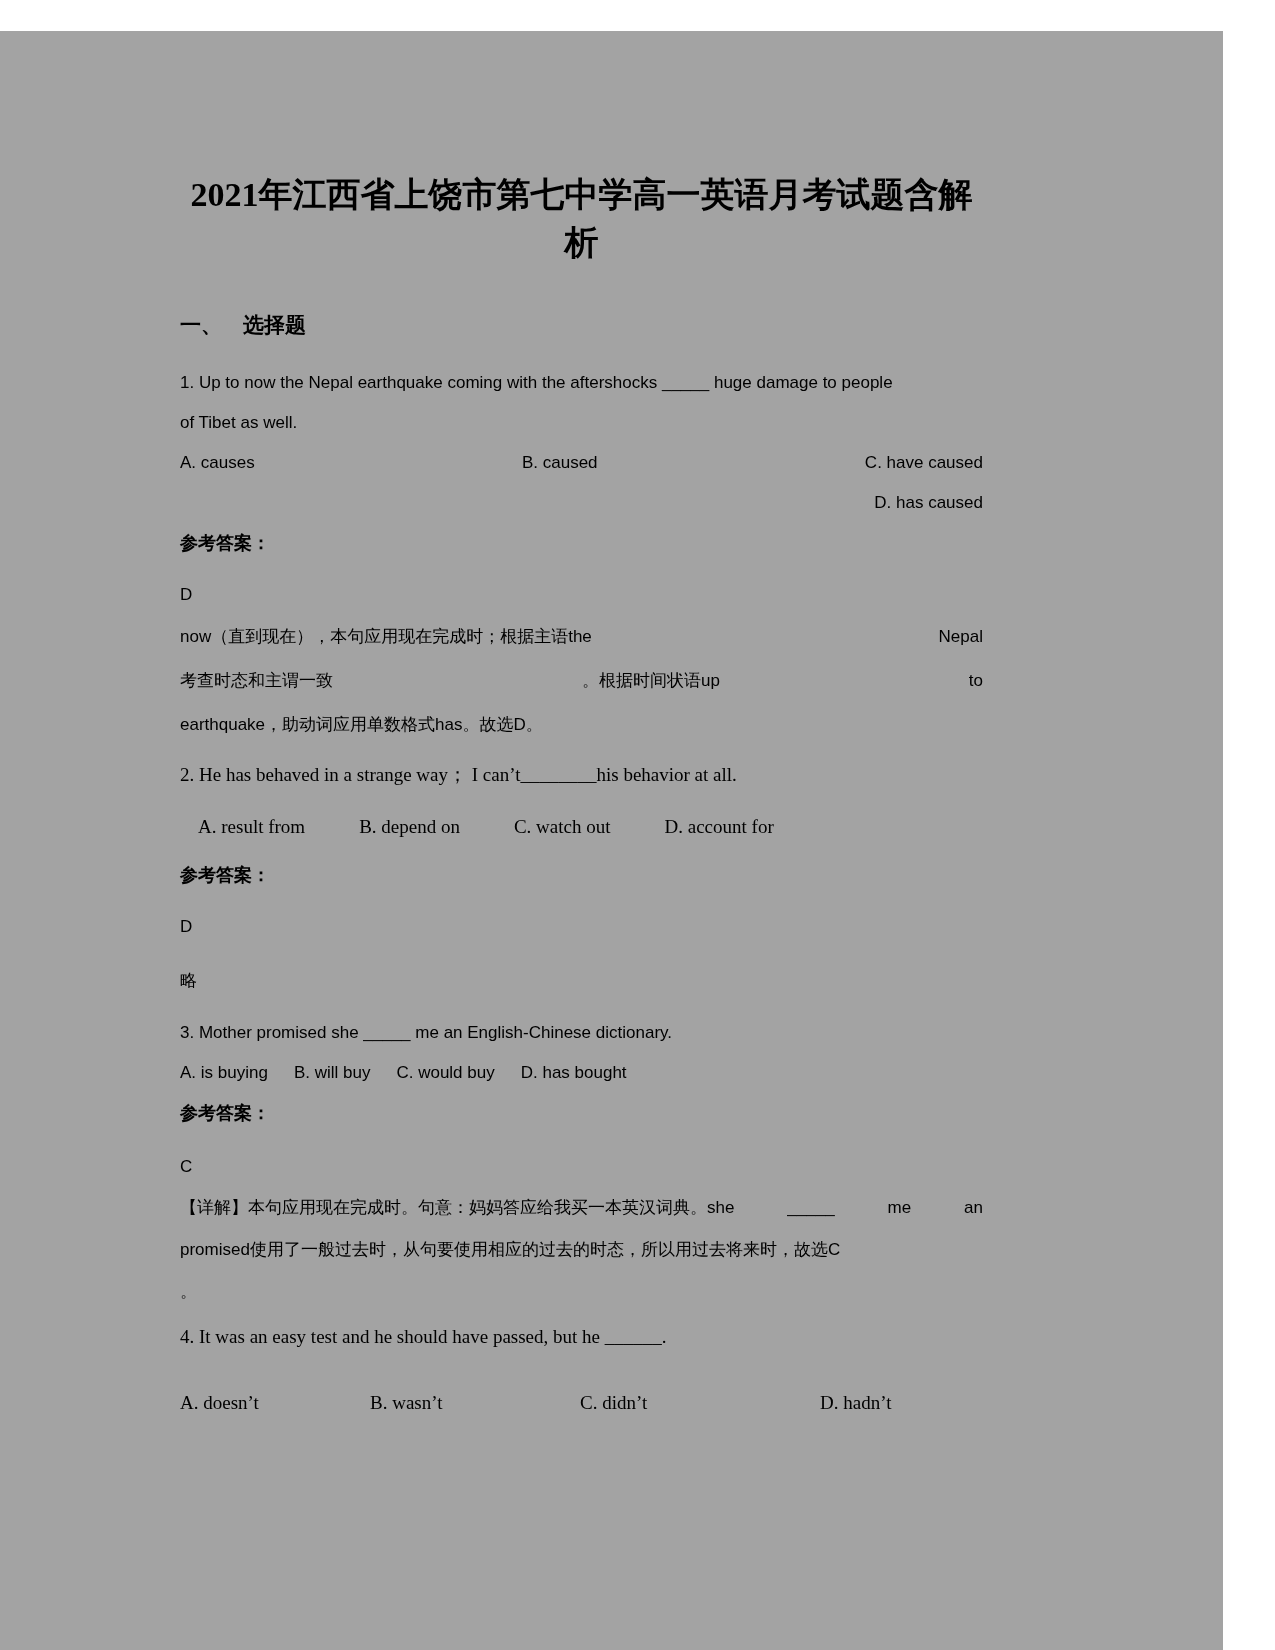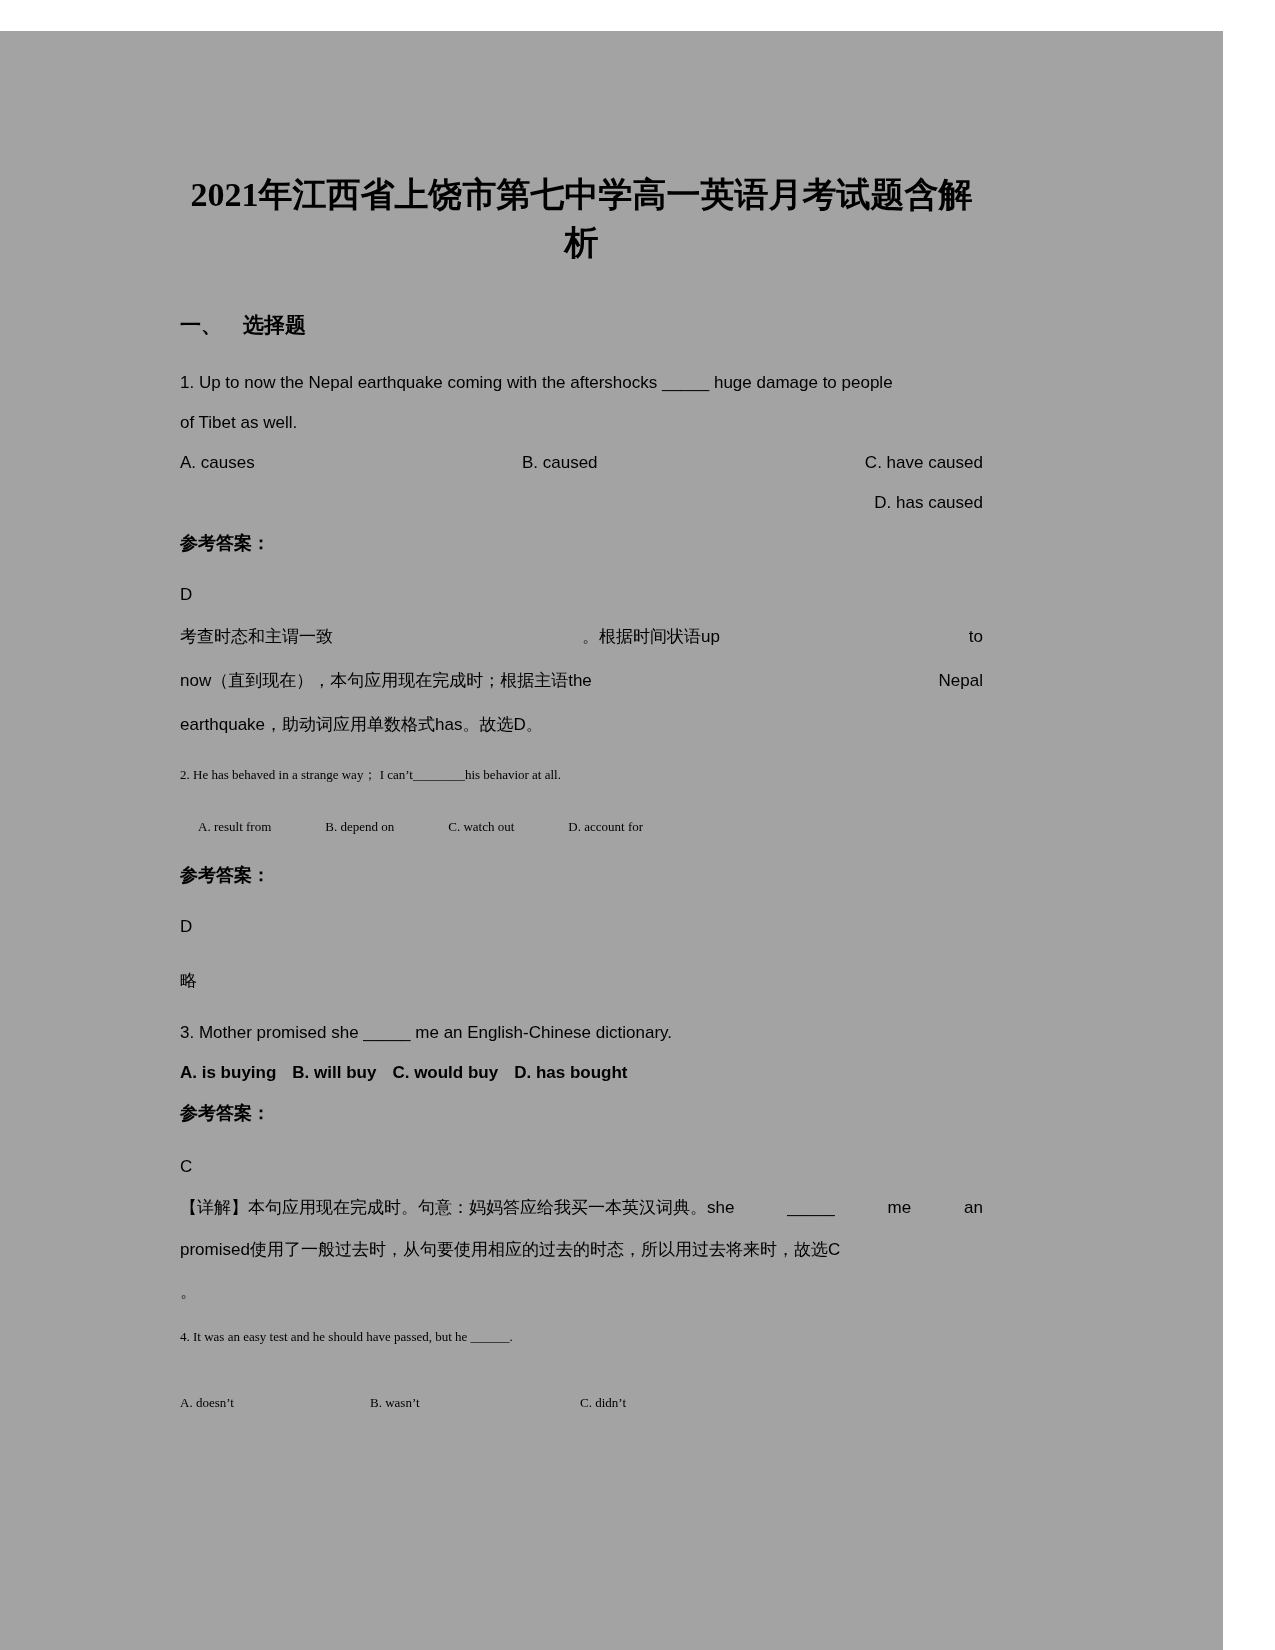--- a/index.html
+++ b/index.html
@@ -27,21 +27,21 @@
   }
   .doc-title .title-line { display: block; }
   .section-heading {
     margin-top: 38px;
     font-size: 21px;
     font-weight: bold;
     line-height: 40px;
     font-family: "Liberation Serif", serif;
   }
   .t-sans { font-family: "Liberation Sans", sans-serif; font-size: 17px; }
-  .t-serif { font-family: "Liberation Serif", serif; font-size: 13px; }
+  .t-serif { font-family: "Liberation Serif", serif; font-size: 19px; }
   .lh40 { line-height: 40px; }
   .lh42 { line-height: 42px; }
   .lh44 { line-height: 44px; }
   .line { display: block; }
   .flexsb { display: flex; justify-content: space-between; align-items: baseline; }
   .opt-d-indent { padding-left: 70px; text-align: right; }
   .answer-label {
     font-weight: bold;
     font-size: 18px;
     line-height: 40px;
@@ -51,21 +51,21 @@
   .answer-value.mt14 { margin-top: 14px; }
   .brief-note { font-size: 17px; line-height: 40px; margin-top: 14px; font-family: "Liberation Serif", serif; }
   .mt4 { margin-top: 4px; }
   .mt6 { margin-top: 6px; }
   .mt8 { margin-top: 8px; }
   .mt12 { margin-top: 12px; }
   .mt14 { margin-top: 14px; }
   .mt18 { margin-top: 18px; }
   .mt26 { margin-top: 26px; }
   .q2-options { display: flex; gap: 54px; padding-left: 18px; }
-  .q3-options { display: flex; gap: 16px; font-weight: bold; }
+  .q3-options { display: flex; gap: 26px; }
   .q4-options { display: grid; grid-template-columns: 190px 210px 240px auto; }
   .exp { font-size: 17px; }
   .exp-cn { font-family: "Liberation Sans", sans-serif; }
 </style>
 </head>
 <body>
 
 <div class="page">
 
   <h1 class="doc-title">
@@ -83,27 +83,27 @@
     <div class="t-sans lh40 flexsb">
       <span>A. causes</span>
       <span>B. caused</span>
       <span>C. have caused</span>
     </div>
     <div class="t-sans lh40 opt-d-indent">D. has caused</div>
     <p class="answer-label">参考答案：</p>
     <p class="answer-value">D</p>
     <div class="exp exp-cn lh44">
       <div class="flexsb">
+        <span>now（直到现在），本句应用现在完成时；根据主语the</span>
+        <span>Nepal</span>
+      </div>
+      <div class="flexsb">
         <span>考查时态和主谓一致</span>
         <span>。根据时间状语up</span>
         <span>to</span>
-      </div>
-      <div class="flexsb">
-        <span>now（直到现在），本句应用现在完成时；根据主语the</span>
-        <span>Nepal</span>
       </div>
       <div>earthquake，助动词应用单数格式has。故选D。</div>
     </div>
   </section>
 
   <section>
     <p class="t-serif lh44 mt6">2. He has behaved in a strange way； I can’t________his behavior at all.</p>
     <div class="t-serif lh44 mt8 q2-options">
       <span>A. result from</span>
       <span>B. depend on</span>
@@ -136,16 +136,17 @@
       <div>。</div>
     </div>
   </section>
 
   <section>
     <p class="t-serif lh40 mt4">4. It was an easy test and he should have passed, but he ______.</p>
     <div class="t-serif lh40 mt26 q4-options">
       <span>A. doesn’t</span>
       <span>B. wasn’t</span>
       <span>C. didn’t</span>
+      <span>D. hadn’t</span>
     </div>
   </section>
 
 </div>
 
 </body></html>

